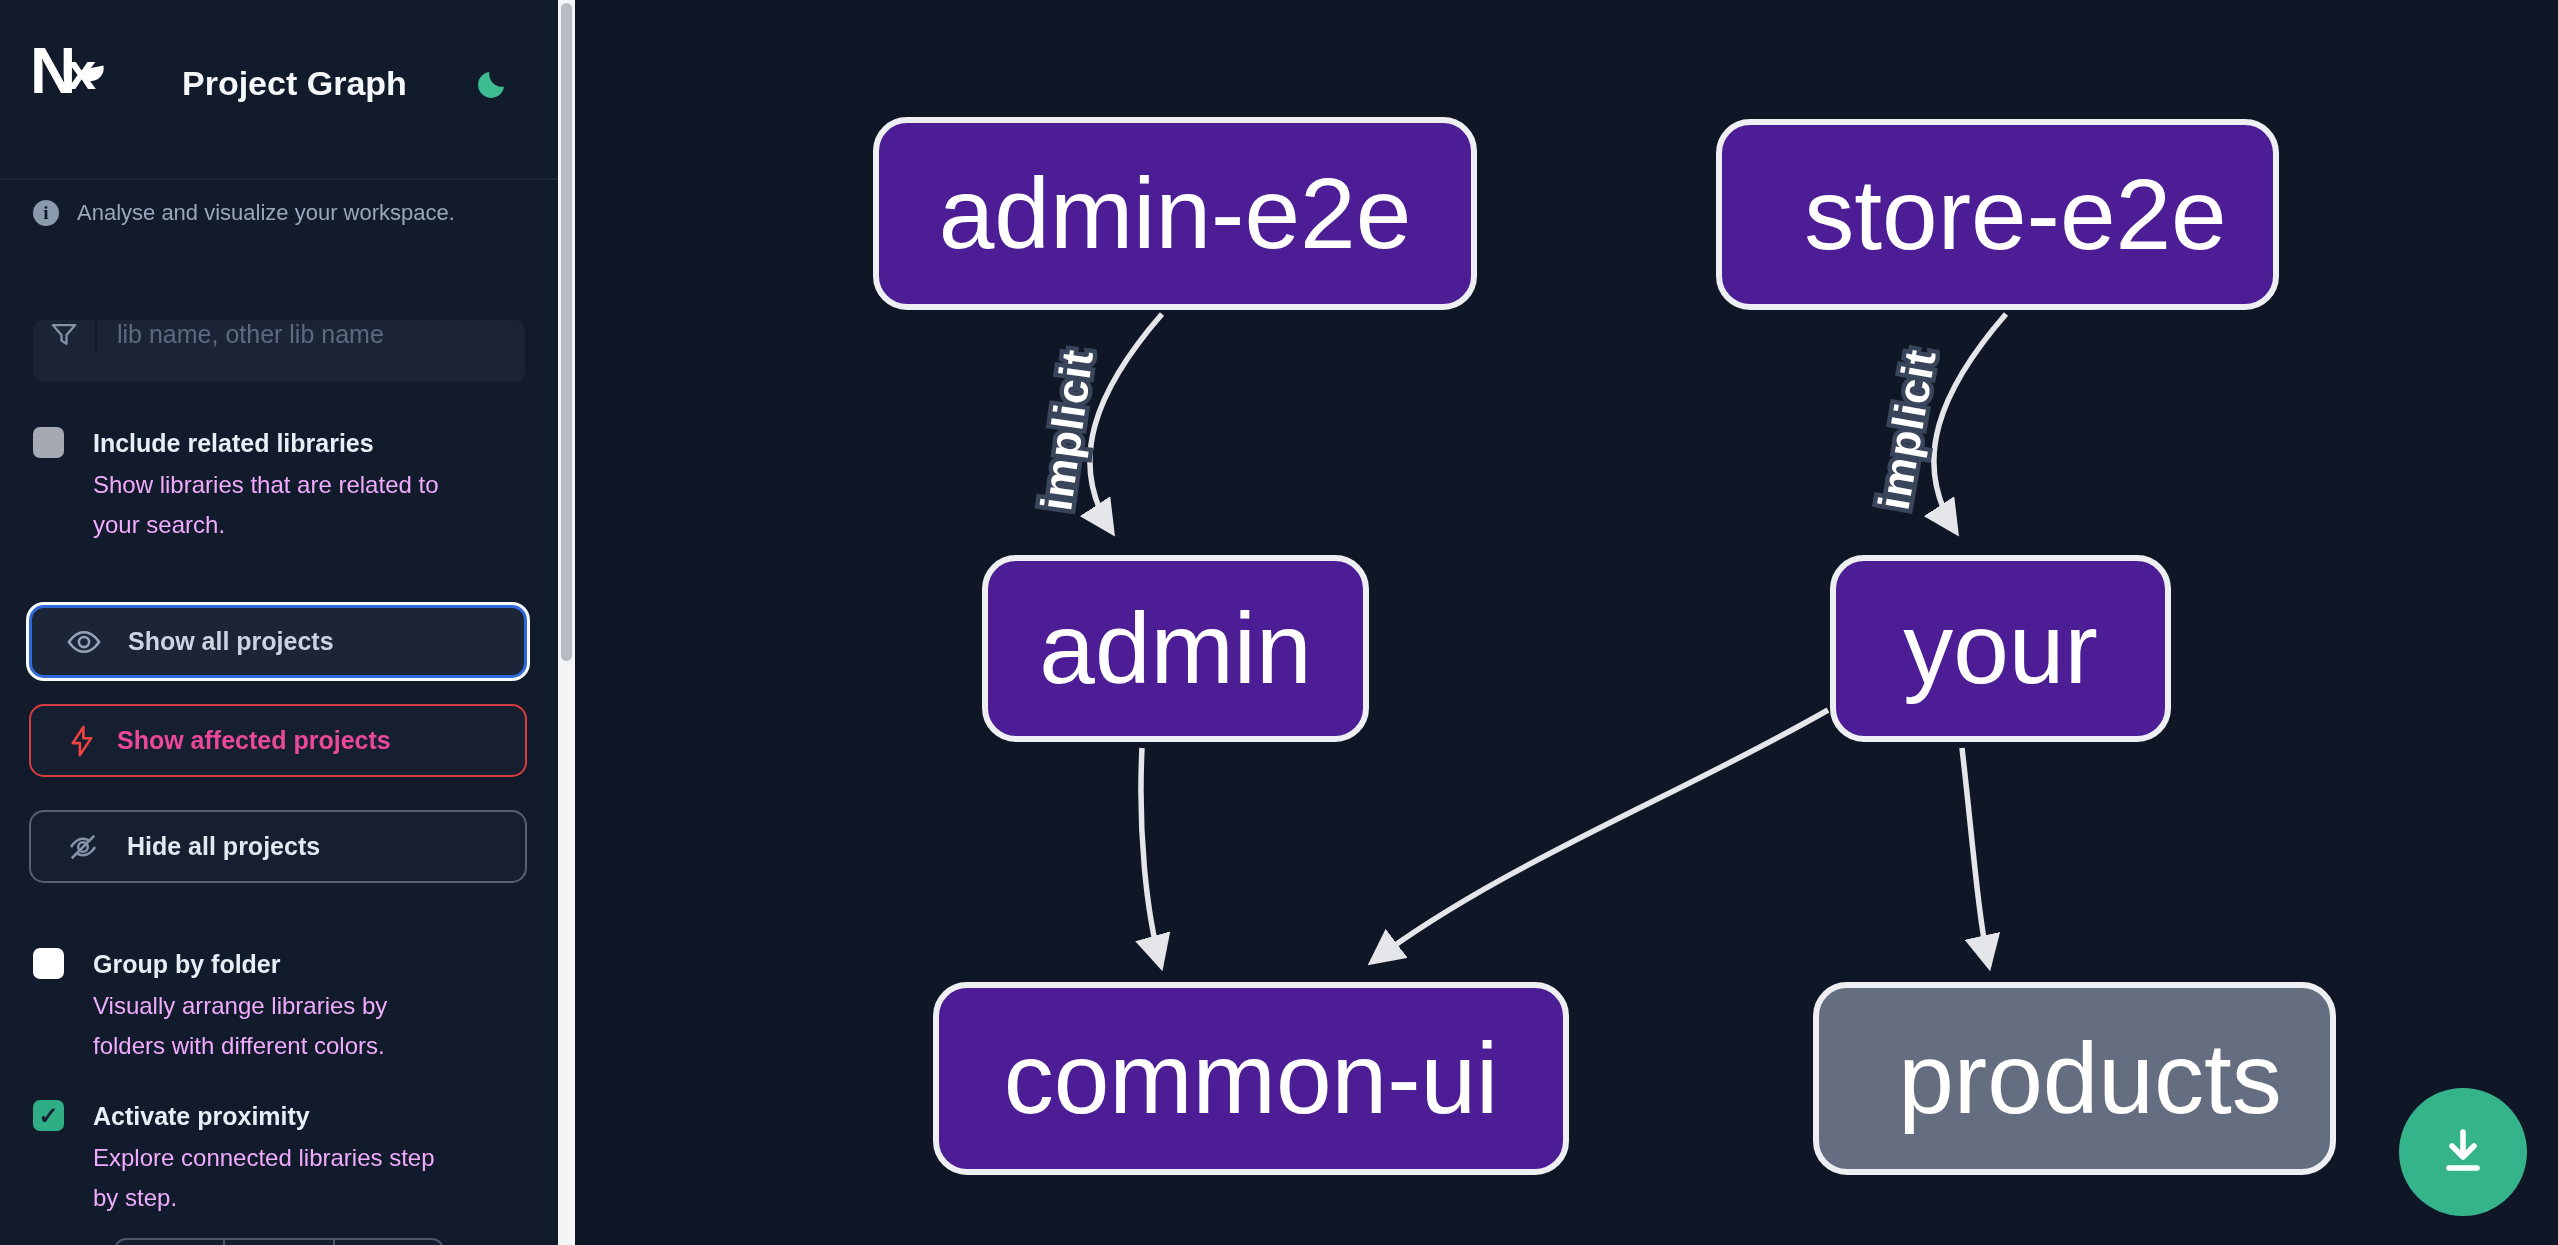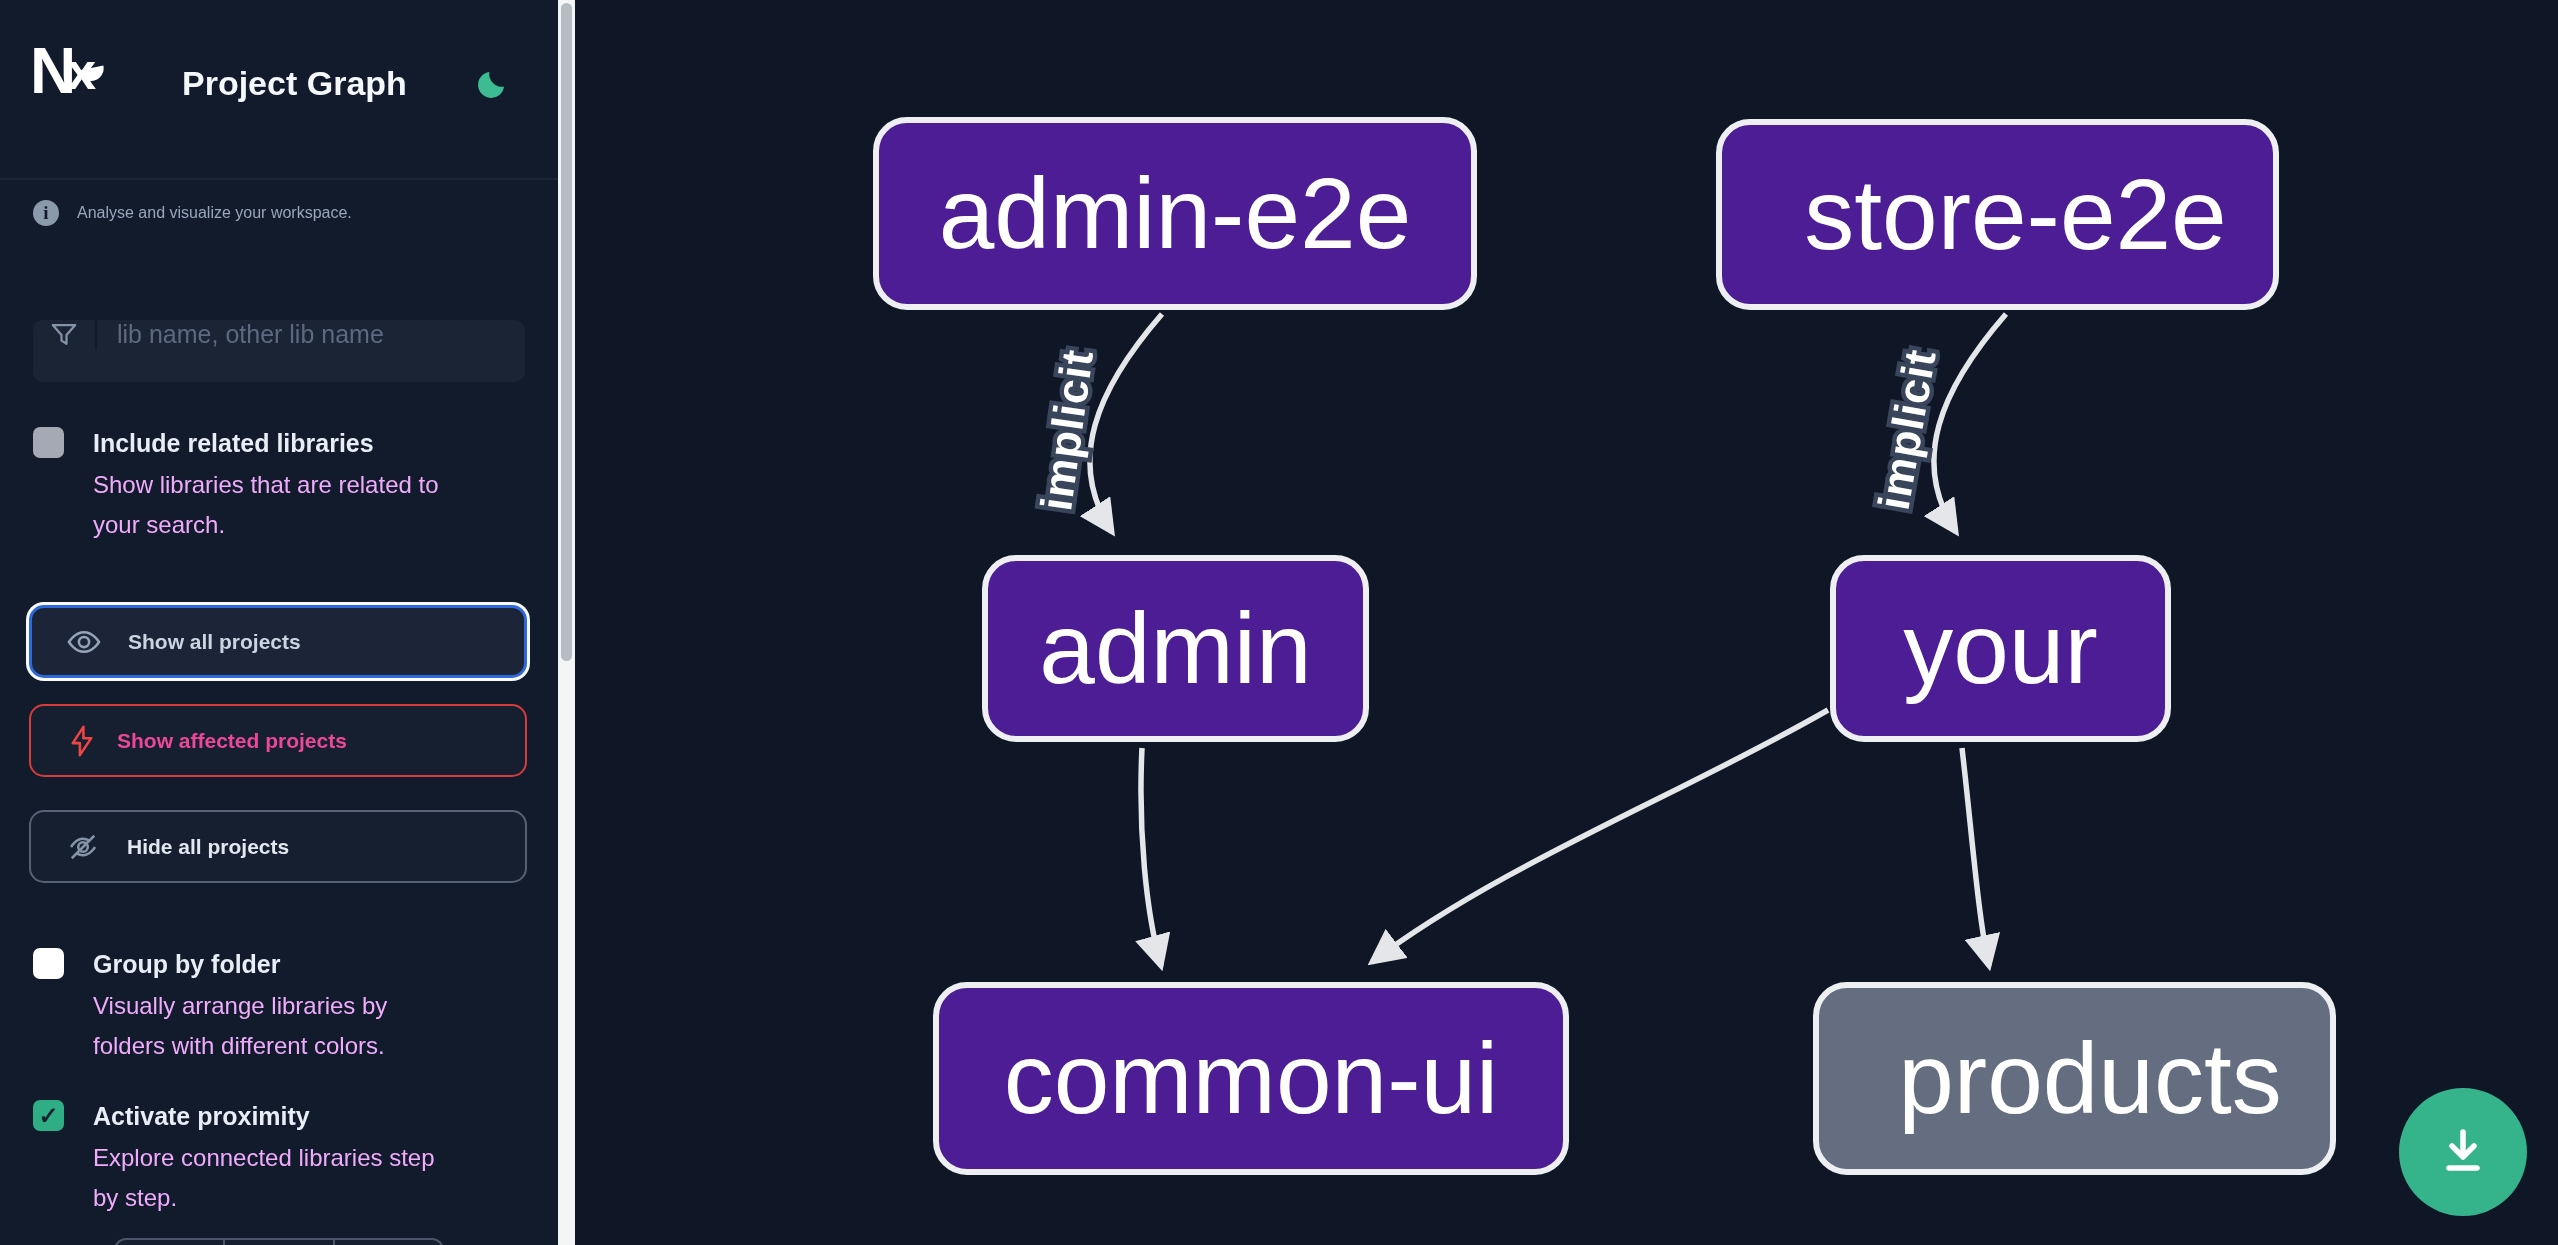--- a/index.html
+++ b/index.html
@@ -13,42 +13,42 @@
           font-weight:900; font-size:64px; letter-spacing:-5px; display:flex; align-items:center; }
   .logo-swoosh { display:inline-block; width:26px; height:13px; border-radius:0 0 14px 14px;
           background:#fff; margin-left:-12px; margin-top:6px; transform:rotate(-12deg); }
   .app-title { position:absolute; left:182px; top:64px; color:#f5f8fb; font-size:34px; font-weight:700; }
   .moon { position:absolute; left:474px; top:68px; width:34px; height:34px; cursor:pointer; }
 
   .info-row { position:absolute; left:33px; top:200px; display:flex; align-items:center; gap:18px; width:500px; }
   .info-icon { width:26px; height:26px; border-radius:50%; background:#8b99ad; color:#121b2c;
                font-size:19px; font-weight:700; font-family:"Liberation Serif", serif;
                display:flex; align-items:center; justify-content:center; flex:0 0 auto; }
-  .info-text { color:#99a7bb; font-size:16px; }
+  .info-text { color:#99a7bb; font-size:22px; }
 
   .searchbox { position:absolute; left:33px; top:320px; width:492px; height:62px; background:#1a2434;
                border-radius:10px; display:flex; align-items:flex-start; overflow:hidden; }
   .search-icon-cell { width:64px; display:flex; align-items:center; justify-content:center;
                border-right:2px solid #101a2b; flex:0 0 auto; }
   .searchbox input { flex:1; background:transparent; border:none; outline:none; color:#cbd5e1;
                font-size:25px; padding:0 20px; font-family:"Liberation Sans", sans-serif; }
   .searchbox input::placeholder { color:#5c6a81; }
 
   .checkrow { position:absolute; left:33px; width:500px; }
   .checkbox { position:absolute; left:0; top:2px; width:31px; height:31px; border-radius:7px; cursor:pointer; }
   .cb-gray  { background:#a4a9b3; }
   .cb-white { background:#ffffff; }
   .cb-green { background:#2fae85; color:#16202f; font-size:24px; font-weight:900;
               display:flex; align-items:center; justify-content:center; }
   .check-label { position:absolute; left:60px; top:4px; color:#e8eef5; font-size:25px; font-weight:600; }
   .check-desc  { position:absolute; left:60px; top:40px; color:#f0abfc; font-size:24px; line-height:40px; white-space:pre-line; }
 
   .sb-btn { position:absolute; left:29px; width:498px; height:73px; border-radius:15px; background:#151f30;
             display:flex; align-items:center; gap:26px; padding:0 4px 0 34px; cursor:pointer;
-            font-family:"Liberation Sans", sans-serif; font-size:21px; font-weight:600; }
+            font-family:"Liberation Sans", sans-serif; font-size:25px; font-weight:600; }
   .btn-show-all { top:605px; background:#1b2537; border:3px solid #2f68d9; box-shadow:0 0 0 3px #f8fafc; color:#cbd5e1; }
   .btn-affected { top:704px; border:2px solid #d83b3b; color:#ec4899;gap:18px; }
   .btn-hide     { top:810px; border:2px solid #556275; color:#e2e8f0; }
 
   .seg-partial { position:absolute; left:114px; top:1238px; width:330px; height:16px; background:#151f30;
                  border:2px solid #4a576a; border-bottom:none; border-radius:12px 12px 0 0; display:flex; }
   .seg-partial .seg { flex:1; border-right:2px solid #4a576a; }
   .seg-partial .seg:last-child { border-right:none; }
 
   

